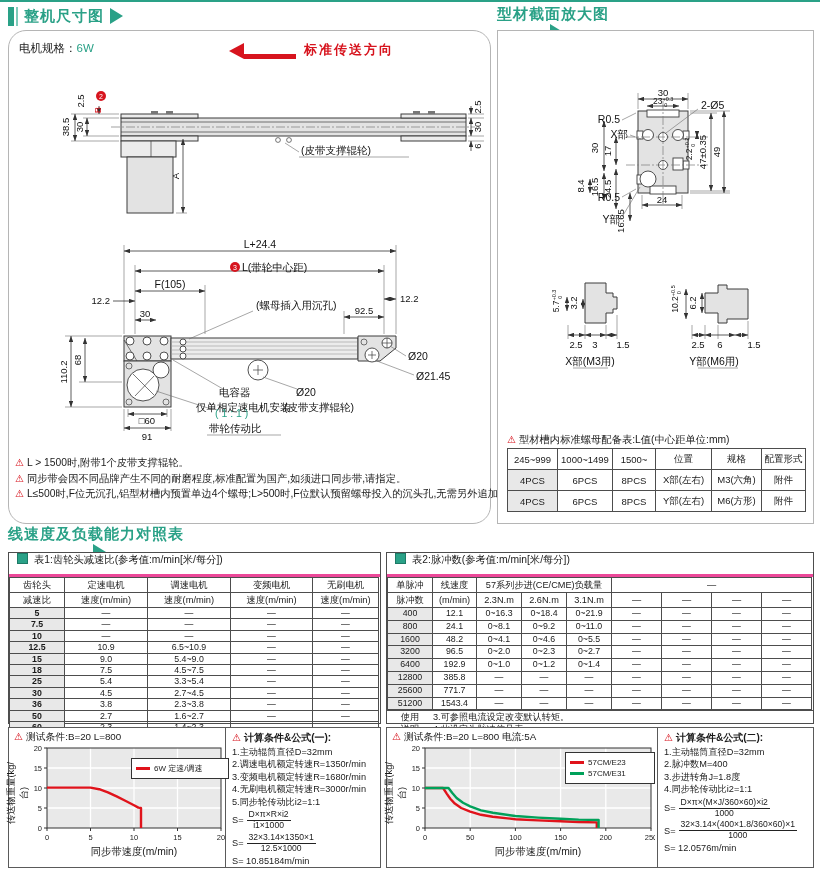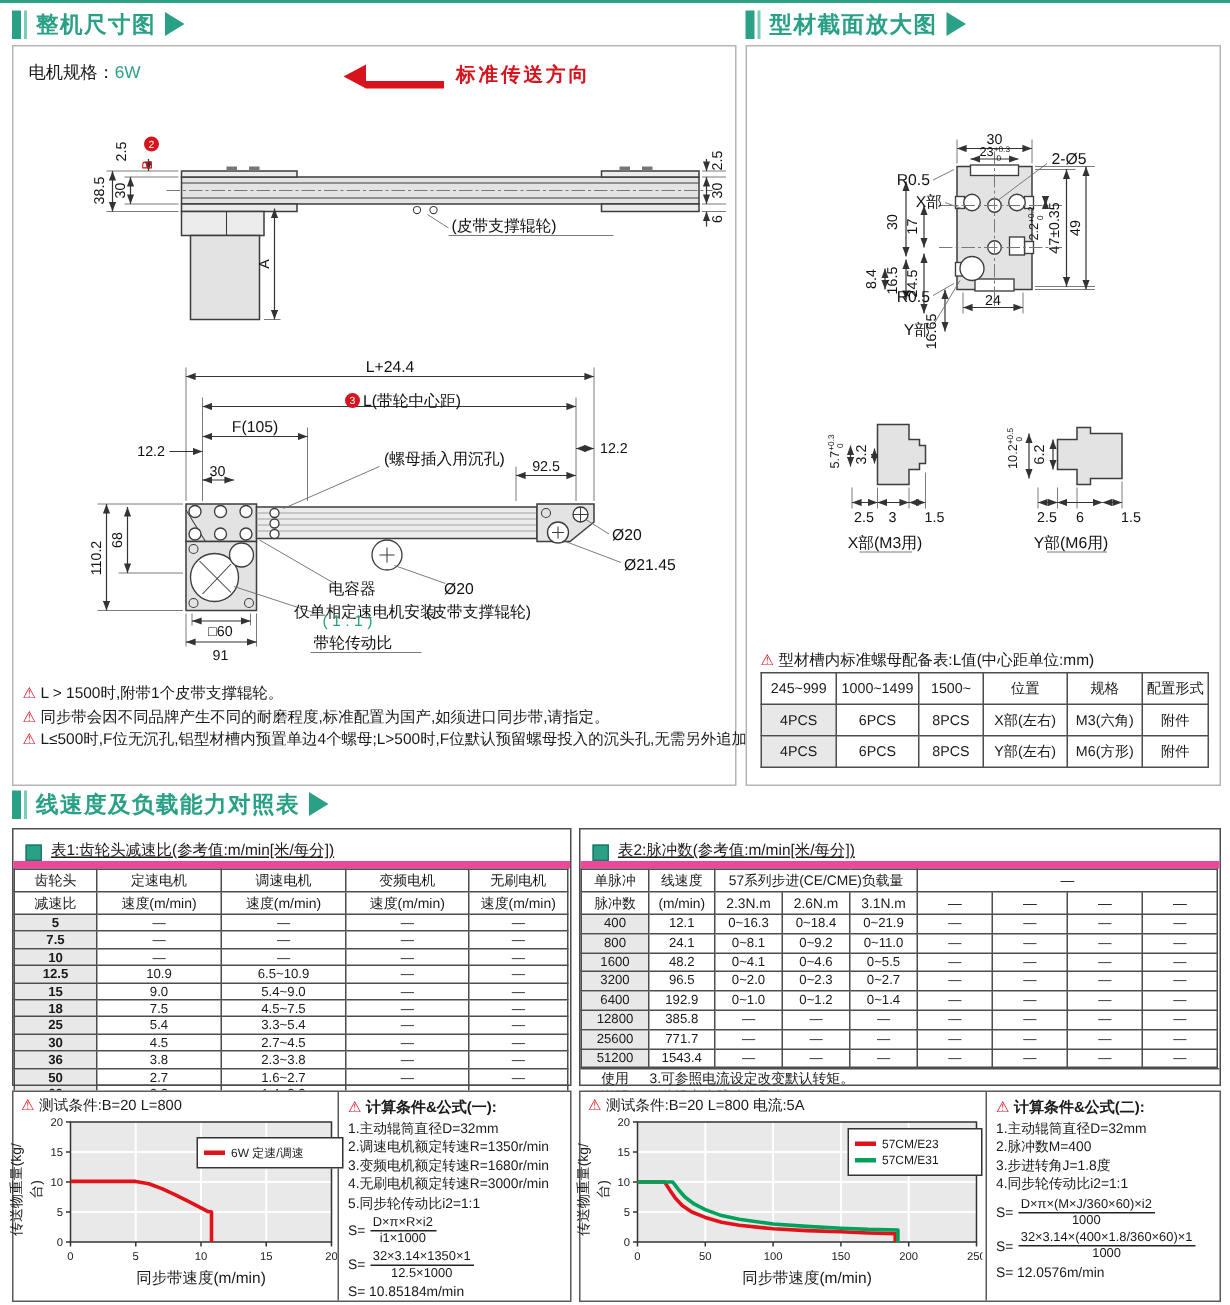--- a/index.html
+++ b/index.html
@@ -37,21 +37,21 @@
   .dim{stroke:#333;stroke-width:0.8;fill:none;}
   .ext{stroke:#6b6b6b;stroke-width:0.6;fill:none;}
   .cl{stroke:#787878;stroke-width:0.7;stroke-dasharray:9 2 2 2;fill:none;}
   
   .nut-note{position:absolute;left:9px;top:402px;font-size:10.3px;}
   table{border-collapse:collapse;table-layout:fixed;}
   td,th{border:1px solid #4d4d4d;text-align:center;padding:0;font-weight:normal;overflow:hidden;}
   .nut-table{position:absolute;left:9px;top:417px;width:298px;font-size:9.5px;}
   .nut-table td,.nut-table th{height:20px;}
   .tbox{position:absolute;border:1px solid #4d4d4d;background:#fff;}
-  .cap{height:21px;display:flex;align-items:flex-end;border-bottom:5px solid #ec4899;font-size:10.3px;padding-left:8px;text-decoration:underline;}
+  .cap{height:21px;display:flex;align-items:flex-start;border-bottom:3px solid #ec4899;font-size:10.3px;padding-left:8px;}
   .sq{width:9px;height:9px;background:#2aa187;border:1px solid #1d7a66;margin-right:6px;}
   .t1 table{width:369px;font-size:8.8px;}
   .t1 th{height:14px;font-size:9.3px;}
   .t1 td{height:10.4px;line-height:10.4px;}
   .t2 table{width:424px;font-size:8.8px;}
   .t2 th{height:14px;font-size:9.2px;}
   .t2 td{height:11.8px;line-height:11.8px;}
   td.c0{background:#e8e8e8;}
   .t1 td.c0{font-weight:bold;}
   .usage{display:flex;font-size:9.2px;border-top:1px solid #4d4d4d;height:23px;}
@@ -83,28 +83,28 @@
 <div class="page">
   <div class="topline"></div>
 
   <div class="sec-header" style="left:8px;top:5px;">
     <span class="bar-thick"></span>
     <span class="bar-thin"></span>
     <span class="sec-title">整机尺寸图</span>
     <span class="tri-icon"></span>
   </div>
 
-  <div class="sec-header" style="left:497px;top:5px;">
+  <div class="sec-header" style="left:497px;top:5px;flex-direction:column;">
     <span class="bar-thick"></span>
     <span class="bar-thin"></span>
     <span class="sec-title">型材截面放大图</span>
     <span class="tri-icon"></span>
   </div>
 
-  <div class="panel-box" style="left:8px;top:30px;width:481px;height:492px;">
+  <div class="panel-box" style="left:8px;top:30px;width:481px;height:492px;border-radius:18px;">
     <div class="motor-spec">
       <span>电机规格：</span><span class="val">6W</span>
     </div>
     <div class="dir">
       <span class="head"></span>
       <span class="shaft"></span>
       <span class="txt">标准传送方向</span>
     </div>
 
     <svg style="position:absolute;left:4px;top:38px;" width="475" height="170" viewBox="0 0 475 170">
@@ -442,21 +442,21 @@
             <td>6PCS</td>
             <td>8PCS</td>
             <td>Y部(左右)</td>
             <td>M6(方形)</td>
             <td>附件</td>
           </tr>
         </tbody>
     </table>
   </div>
 
-  <div class="sec-header" style="left:8px;top:525px;">
+  <div class="sec-header" style="left:8px;top:525px;flex-direction:column;">
     <span class="bar-thick"></span>
     <span class="bar-thin"></span>
     <span class="sec-title">线速度及负载能力对照表</span>
     <span class="tri-icon"></span>
   </div>
 
   <div class="tbox t1" style="left:8px;top:552px;width:371px;height:170px;">
     <div class="cap">
       <span class="sq"></span>
       <span>表1:齿轮头减速比(参考值:m/min[米/每分])</span>

